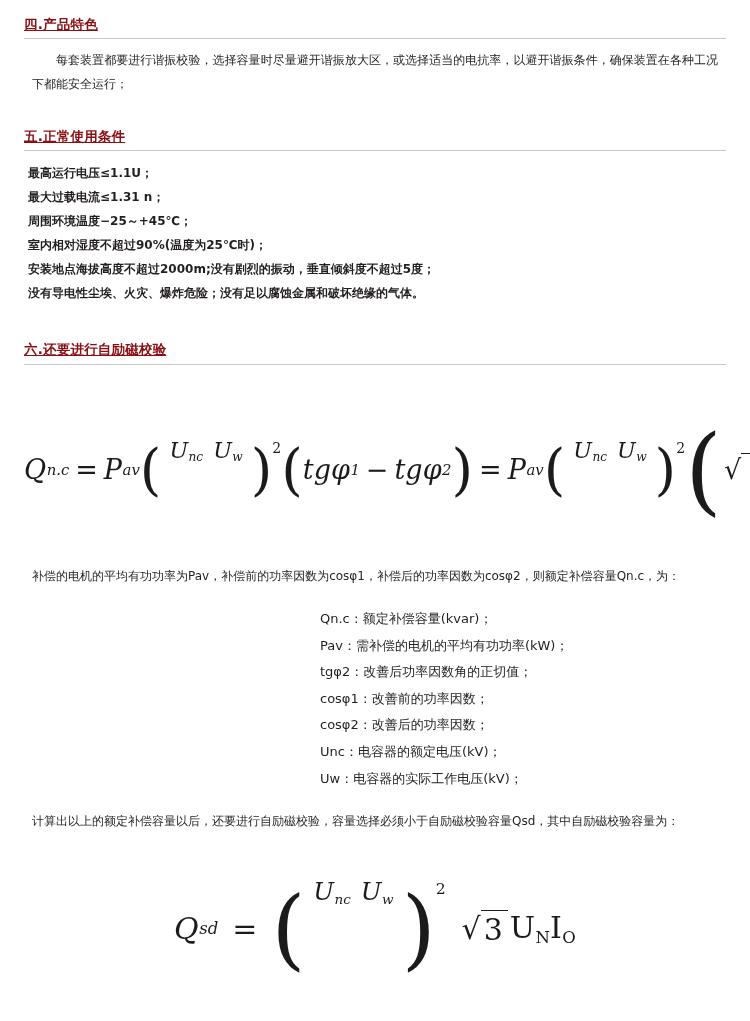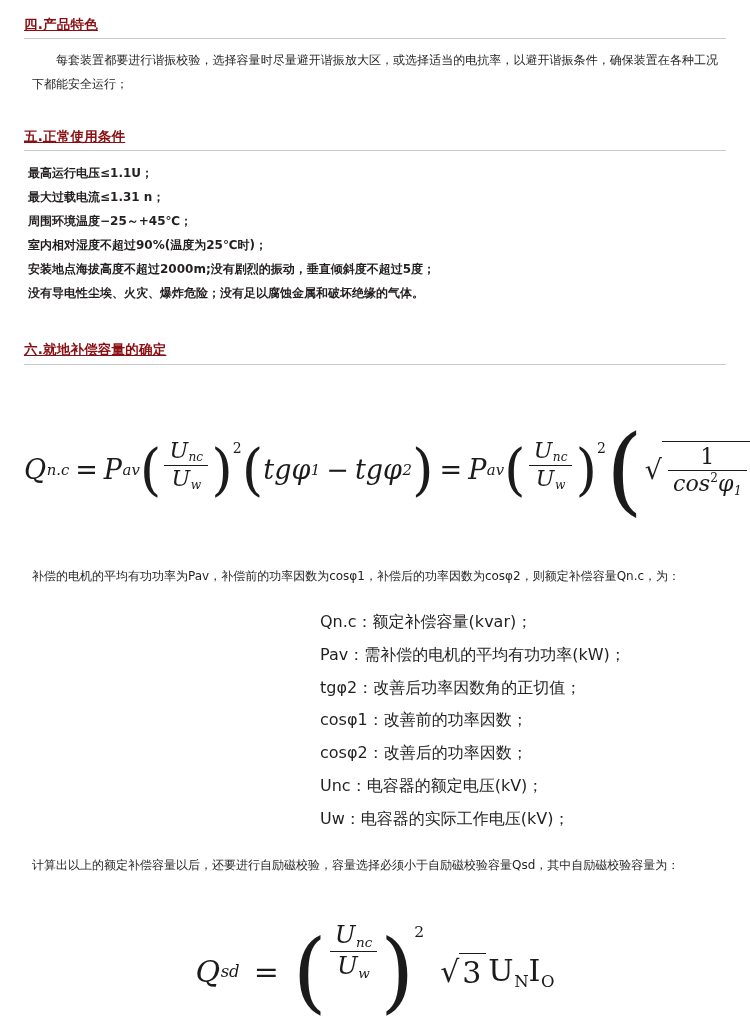--- a/index.html
+++ b/index.html
@@ -81,21 +81,21 @@
     padding-left: 0.5px;
   }
   .sup {
     font-size: 0.55em;
     vertical-align: 0.75em;
     font-style: normal;
   }
   .op { padding: 0 6px; }
   .frac {
     display: inline-flex;
-    flex-direction: column;
+    flex-direction: row;
     align-items: center;
     vertical-align: middle;
     margin: 0 3px;
     font-size: 0.82em;
   }
   .frac .num, .frac .den {
     padding: 0 5px;
     line-height: 1.16;
   }
   .frac .bar {
@@ -141,21 +141,21 @@
   .sqrt-tall { font-size: 2.8em; font-weight: 300; }
   .sqrt-mid { font-size: 1.5em; font-weight: 300; }
 
   .defs {
     margin: 0;
     padding: 0;
     list-style: none;
     padding-left: 296px;
   }
   .defs li {
-    font-size: 16px;
+    font-size: 13px;
     line-height: 2.05;
     color: #231f20;
   }
 </style>
 </head>
 <body>
 
 <div class="page">
 
   <h2 class="section-heading">四.产品特色</h2>
@@ -172,21 +172,21 @@
     <li>最高运行电压≤1.1U；</li>
     <li>最大过载电流≤1.31 n；</li>
     <li>周围环境温度−25～+45℃；</li>
     <li>室内相对湿度不超过90%(温度为25℃时)；</li>
     <li>安装地点海拔高度不超过2000m;没有剧烈的振动，垂直倾斜度不超过5度；</li>
     <li>没有导电性尘埃、火灾、爆炸危险；没有足以腐蚀金属和破坏绝缘的气体。</li>
   </ul>
 
   <div class="block-gap-l"></div>
 
-  <h2 class="section-heading">六.就地补偿容量的确定</h2>
+  <h2 class="section-heading">六.还要进行自励磁校验</h2>
   <div class="heading-rule"></div>
 
   <div class="block-gap-m"></div>
 
   <div class="formula-wrap">
     <span class="formula big">
 
       <span class="it">Q</span>
         <span class="sub">n.c</span>
 

